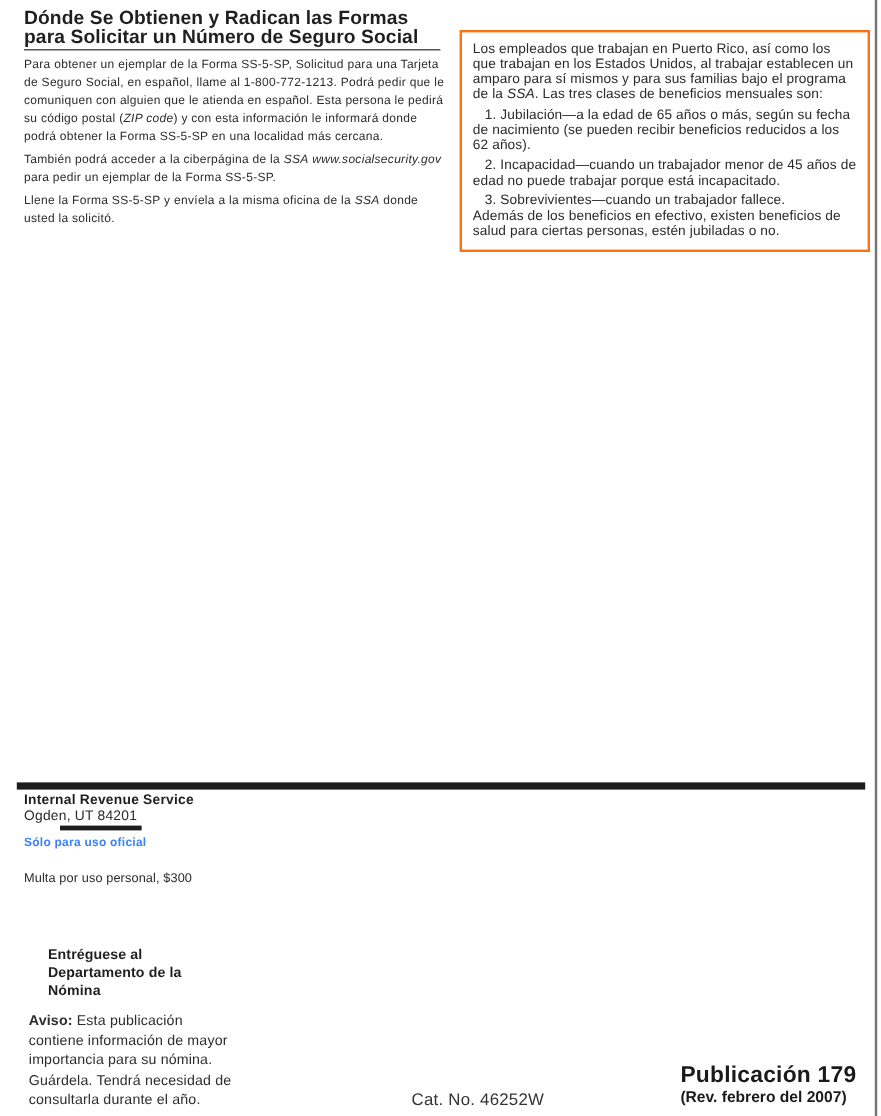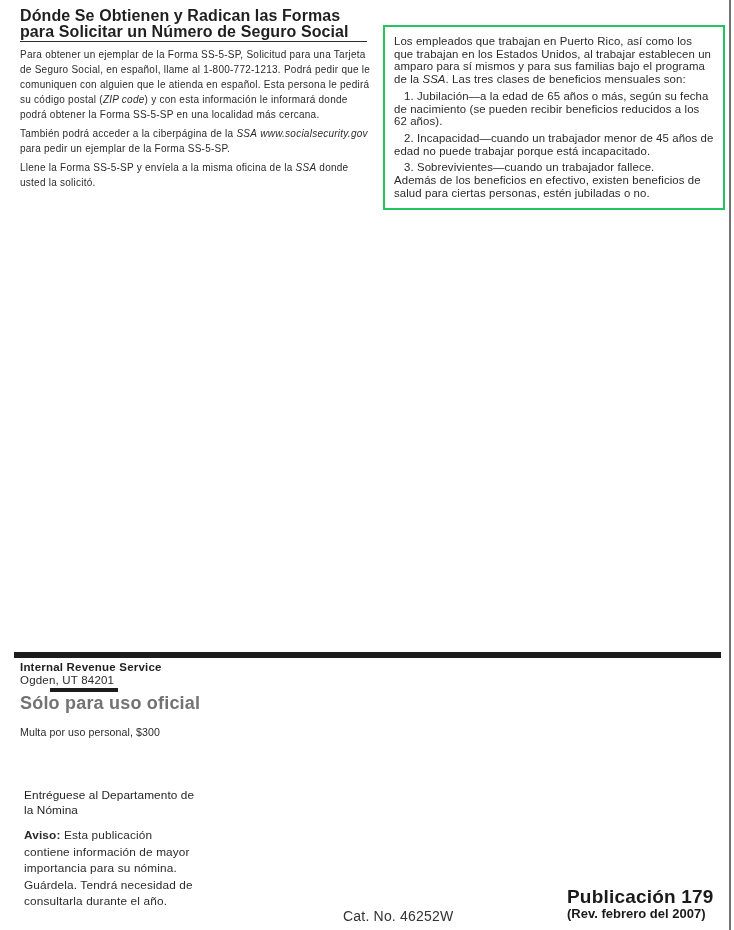--- a/index.html
+++ b/index.html
@@ -29,21 +29,21 @@
   }
   .left-col p {
     margin: 0 0 4.5px 0;
     font-size: 10px; line-height: 14.9px; letter-spacing: 0.25px;
   }
 
   
   .benefits-box {
     position: absolute; left: 383px; top: 25px; width: 342px;
     box-sizing: border-box;
-    border: 2px solid #22c55e;
+    border: 2px solid #f97316;
     padding: 8px 9px 9px 9px;
     min-height: 170px;
   }
   .benefits-box p {
     margin: 0; font-size: 11.4px; line-height: 12.7px; letter-spacing: 0.1px;
   }
   .benefits-box p.item { margin-top: 4px; text-indent: 10px; }
   .benefits-box p.closing { margin-top: 0; }
   .benefits-box p.intro { margin-bottom: 0; }
 
@@ -57,28 +57,28 @@
   .return-address { position: absolute; left: 20px; top: 661px; }
   .agency-name { font-size: 11.5px; font-weight: bold; line-height: 13px; color: #1f1f1f; letter-spacing: 0.2px; }
   .agency-city { font-size: 11.5px; line-height: 13px; letter-spacing: 0.2px; }
 
   .address-separator-bar {
     position: absolute; left: 50px; top: 688px; width: 68px; height: 4px;
     background: #1c1c1c;
   }
 
   .official-use { position: absolute; left: 20px; top: 696px; }
-  .official-use-label { font-size: 18px; font-weight: bold; line-height: 14px; color: #737373; letter-spacing: 0.2px; }
+  .official-use-label { font-size: 10px; font-weight: bold; line-height: 14px; color: #3b82f6; letter-spacing: 0.2px; }
   .penalty-label { font-size: 10.6px; line-height: 12px; margin-top: 16px; letter-spacing: 0.1px; }
 
   
   .delivery-notice { position: absolute; left: 24px; top: 788px; width: 174px; }
   .delivery-heading {
-    font-size: 11.8px; font-weight: normal; line-height: 15px;
-    color: #1f1f1f; margin: 0 0 9px 0; letter-spacing: 0.1px;
+    font-size: 11.8px; font-weight: bold; line-height: 15px;
+    color: #1f1f1f; margin: 0 0 9px 16px; letter-spacing: 0.1px;
   }
   .delivery-text { font-size: 11.8px; line-height: 16.6px; margin: 0; letter-spacing: 0.15px; }
 
   
   .catalog-number { position: absolute; left: 343px; top: 908px; font-size: 14px; color: #333; letter-spacing: 0.2px; }
   .publication-block { position: absolute; left: 567px; top: 886px; }
   .publication-number { font-size: 19px; font-weight: bold; line-height: 21px; color: #1a1a1a; letter-spacing: 0.2px; }
   .revision-date { font-size: 13px; font-weight: bold; line-height: 14px; color: #1a1a1a; }
 
   

